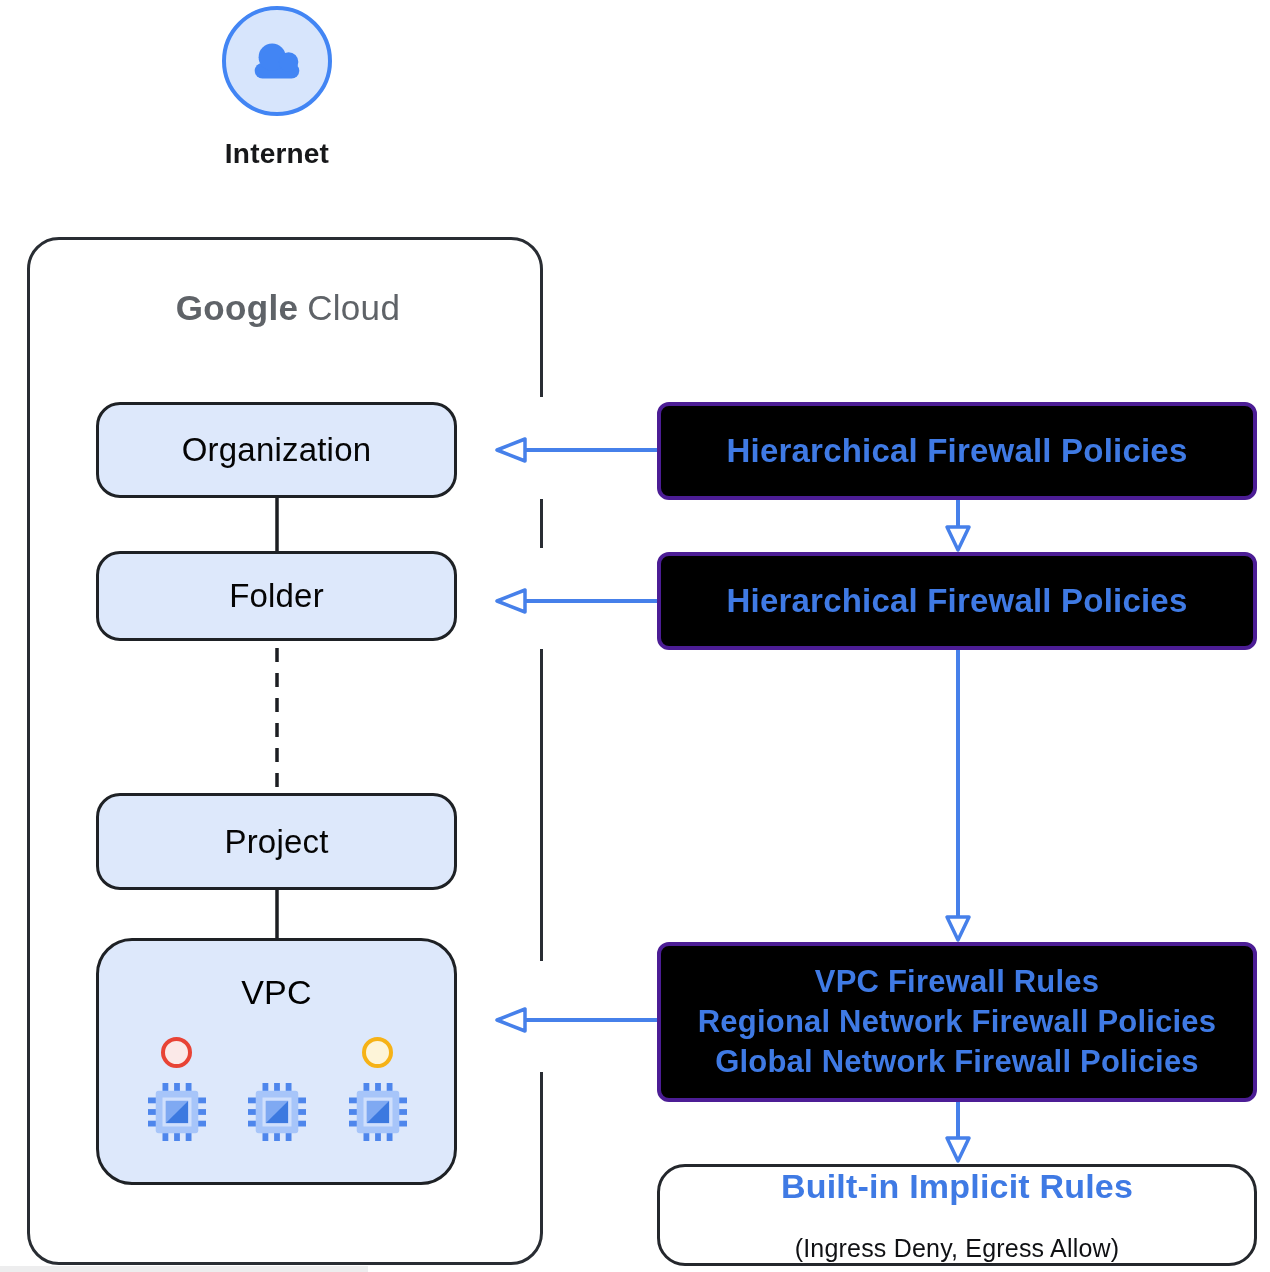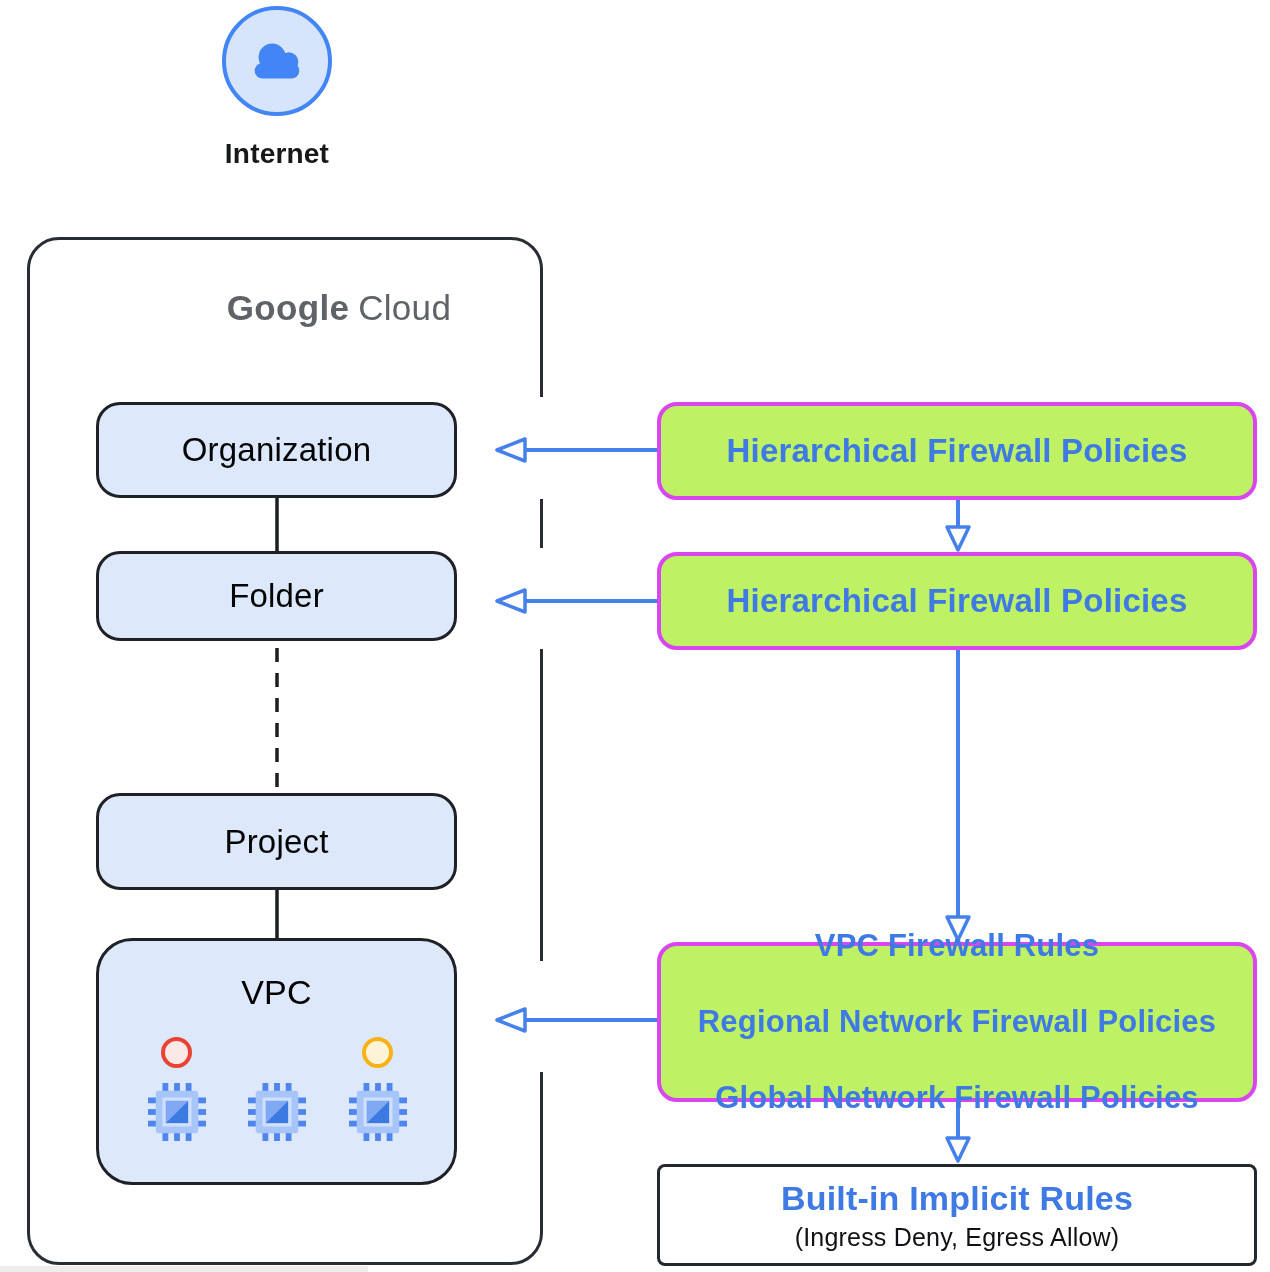--- a/index.html
+++ b/index.html
@@ -25,22 +25,22 @@
   .gc-container{
     left:27px;top:237px;width:516px;height:1028px;box-sizing:border-box;
     border:3px solid #292d33;border-radius:32px;background:#ffffff;z-index:1;
   }
   .border-gap{width:15px;background:#ffffff;z-index:2;}
   .gap1{left:535px;top:397px;height:102px;}
   .gap2{left:535px;top:548px;height:101px;}
   .gap3{left:535px;top:961px;height:111px;}
 
   .brand{
-    left:45px;top:288px;width:516px;text-align:center;z-index:4;
-    font-size:35px;color:#5f6368;letter-spacing:.3px;padding-left:36px;
+    left:30px;top:288px;width:516px;text-align:center;z-index:4;
+    font-size:35px;color:#5f6368;letter-spacing:.3px;
   }
   .brand .w1{font-weight:600;}
   .brand .w2{font-weight:400;margin-left:9px;}
 
   
   .node{
     left:96px;width:361px;box-sizing:border-box;z-index:4;
     background:#dde8fb;border:3px solid #1e2125;border-radius:24px;
     display:flex;align-items:center;justify-content:center;
     font-size:33px;font-weight:500;color:#050505;letter-spacing:.2px;
@@ -59,30 +59,31 @@
   .dot-yellow{left:362px;top:1037px;border:4px solid #f6b216;background:#fdf4d8;}
 
   .vm{width:58px;height:58px;z-index:5;}
   .vm1{left:148px;top:1083px;}
   .vm2{left:248px;top:1083px;}
   .vm3{left:349px;top:1083px;}
 
   
   .policy{
     left:657px;width:600px;box-sizing:border-box;z-index:4;
-    background:#bef264;border:4px solid #d946ef;border-radius:20px;
+    background:#000000;border:4px solid #4c1d95;border-radius:12px;
     display:flex;align-items:center;justify-content:center;flex-direction:column;
     color:#3f7ae4;font-weight:600;letter-spacing:.2px;
   }
   .policy-hfp1{top:402px;height:98px;font-size:33px;}
   .policy-hfp2{top:552px;height:98px;font-size:33px;}
-  .policy-rules{top:942px;height:160px;font-size:31px;line-height:40px;gap:36px;}
+  .policy-rules{top:942px;height:160px;font-size:31px;line-height:40px;}
   .policy-implicit{
     top:1164px;height:102px;background:#ffffff;border:3px solid #24272c;
-    border-radius:8px;
+    border-radius:28px;
+    justify-content:space-between;
   }
   .implicit-title{font-size:34px;font-weight:700;color:#3f7ae4;}
   .implicit-sub{font-size:25px;font-weight:500;color:#101114;margin-top:5px;}
 
   
   .wires{left:0;top:0;width:1270px;height:1272px;z-index:3;pointer-events:none;}
 
   .page-edge{left:0;top:1266px;width:368px;height:6px;background:#ededee;z-index:0;}
 </style>
 </head>

